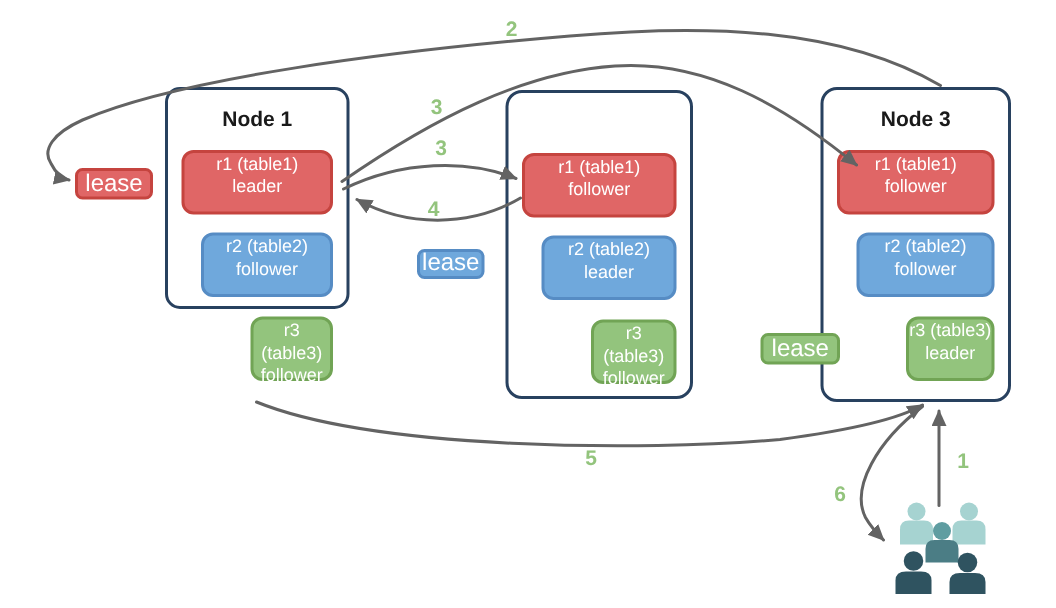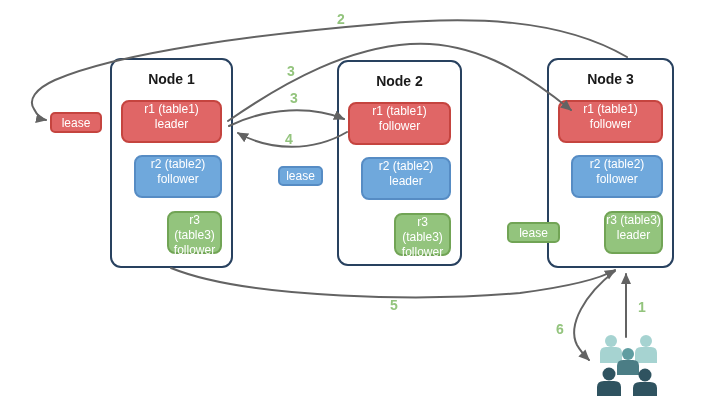--- a/index.html
+++ b/index.html
@@ -22,57 +22,56 @@
     justify-content:flex-start; text-align:center;
   }
   .replica.r0 { top:40px; }
   .replica.r1 { top:95px; }
   .replica.r2 { top:151px;margin-left:46px; }
   .replica.red   { background:#e06666; border-color:#c5443f; }
   .replica.blue  { background:#6fa8dc; border-color:#568cc4;margin-left:13px; }
   .replica.green { background:#93c47d; border-color:#71a455; }
   .lease {
     position:absolute; border-radius:5px; border:2px solid; box-sizing:border-box;
-    color:#ffffff; font-size:12px; display:flex; align-items:center;
+    color:#ffffff; font-size:16px; display:flex; align-items:center;
     justify-content:center;
   }
   .lease.red   { background:#e06666; border-color:#c5443f; }
   .lease.blue  { background:#6fa8dc; border-color:#568cc4; }
   .lease.green { background:#93c47d; border-color:#71a455; }
   .step {
     position:absolute; transform:translate(-50%,-50%);
     color:#93c47d; font-weight:bold; font-size:14px;
   }
   #arrow-layer, #clients {
     position:absolute; left:0; top:0; pointer-events:none;
   }
 </style>
 </head>
 <body>
 
 <div id="canvas">
 
-  <div class="node" style="left:110px; top:58px; width:123px; height:210px;">
+  <div class="node" style="left:110px; top:58px; width:123px; height:148px;border-radius:10px;">
     <div class="node-title">Node 1</div>
     <div class="replica r0 red">
       <span>r1 (table1)</span>
       <span>leader</span>
     </div>
     <div class="replica r1 blue">
       <span>r2 (table2)</span>
       <span>follower</span>
     </div>
     <div class="replica r2 green">
       <span>r3 (table3)</span>
       <span>follower</span>
     </div>
   </div>
 
   <div class="node" style="left:337px; top:60px; width:125px; height:206px;">
-    <div class="node-title">Node 2</div>
     <div class="replica r0 red">
       <span>r1 (table1)</span>
       <span>follower</span>
     </div>
     <div class="replica r1 blue">
       <span>r2 (table2)</span>
       <span>leader</span>
     </div>
     <div class="replica r2 green">
       <span>r3 (table3)</span>

